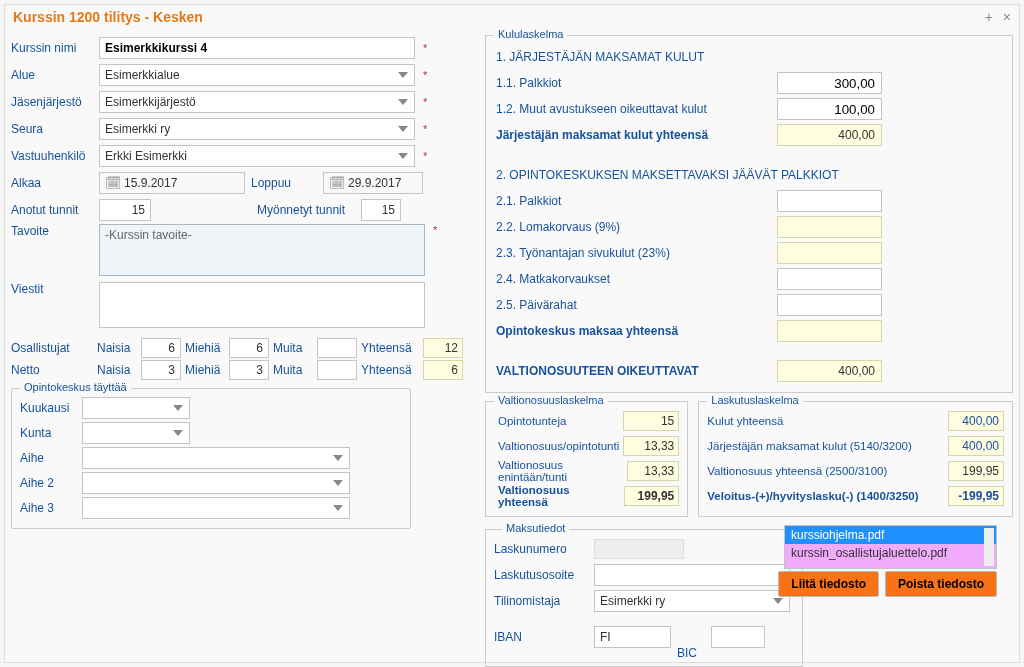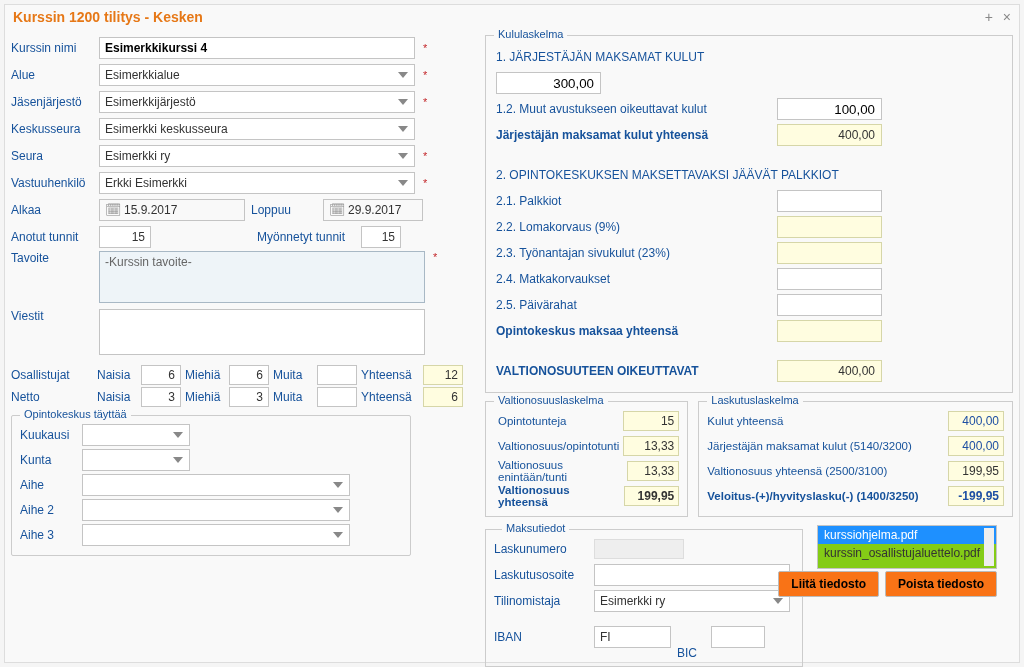--- a/index.html
+++ b/index.html
@@ -91,21 +91,21 @@
   .slbl { color:#16529b; font-size:11.5px;}
   .sval { width:56px; height:20px; text-align:right; border:1px solid #c4c4c4; background:#fff; padding:2px 4px;}
   .sval.ro { background:#fffde0; border-color:#d6d6a8;}
   .maksu { border:1px solid #ccc; padding:6px 8px; position:relative; margin-top:10px;}
   .maksu .legend { position:absolute; top:-8px; left:16px; background:#f9f9f9; padding:0 4px; color:#16529b; font-size:11px;}
   .mrow { display:flex; align-items:center; min-height:26px; gap:6px;}
   .mlbl { color:#16529b; width:94px;}
   .mval { width:196px; height:22px;}
   .filebox {
     position:absolute; right:16px; top:0px;
-    width:180px; border:1px solid #c4c4c4; background:#84cc16;
+    width:213px; border:1px solid #c4c4c4; background:#f0abfc;
   }
   .filebox .fitem { padding:2px 6px; white-space:nowrap; overflow:hidden; text-overflow:ellipsis;}
   .filebox .fitem.sel { background:#1e90ff; color:#fff;}
   .filebtns { position:absolute; right:16px; top:52px; display:flex; gap:6px;}
   .btn {
     border:1px solid #bbb; background:#f97316;
     padding:5px 12px; font-size:12px; font-weight:bold;
     display:inline-flex; align-items:center; gap:5px;
     cursor:pointer; border-radius:2px;
   }
@@ -152,27 +152,20 @@
       </div>
       <div class="row">
         <div class="lbl">Jäsenjärjestö</div>
         <div class="select wide">
             <span>Esimerkkijärjestö</span>
             <span class="chev"></span>
           </div>
         <span class="req">*</span>
       </div>
       <div class="row">
-        <div class="lbl">Keskusseura</div>
-        <div class="select wide">
-            <span>Esimerkki keskusseura</span>
-            <span class="chev"></span>
-          </div>
-      </div>
-      <div class="row">
         <div class="lbl">Seura</div>
         <div class="select wide">
             <span>Esimerkki ry</span>
             <span class="chev"></span>
           </div>
         <span class="req">*</span>
       </div>
       <div class="row">
         <div class="lbl">Vastuuhenkilö</div>
         <div class="select wide">
@@ -280,20 +273,21 @@
 
     <div class="col">
 
       <div class="kulu">
         <div class="legend">Kululaskelma</div>
 
         <div class="kline">
             <div class="ktxt">1. JÄRJESTÄJÄN MAKSAMAT KULUT</div>
           </div>
         <div class="kline">
+            <div class="ktxt">1.1. Palkkiot</div>
             <input class="amount" value="300,00" style="">
           </div>
         <div class="kline">
             <div class="ktxt">1.2. Muut avustukseen oikeuttavat kulut</div>
             <input class="amount" value="100,00" style="">
           </div>
         <div class="kline">
             <div class="ktxt bold">Järjestäjän maksamat kulut yhteensä</div>
             <div class="amount ro" style="display:flex;align-items:center;justify-content:flex-end;">400,00</div>
           </div>

